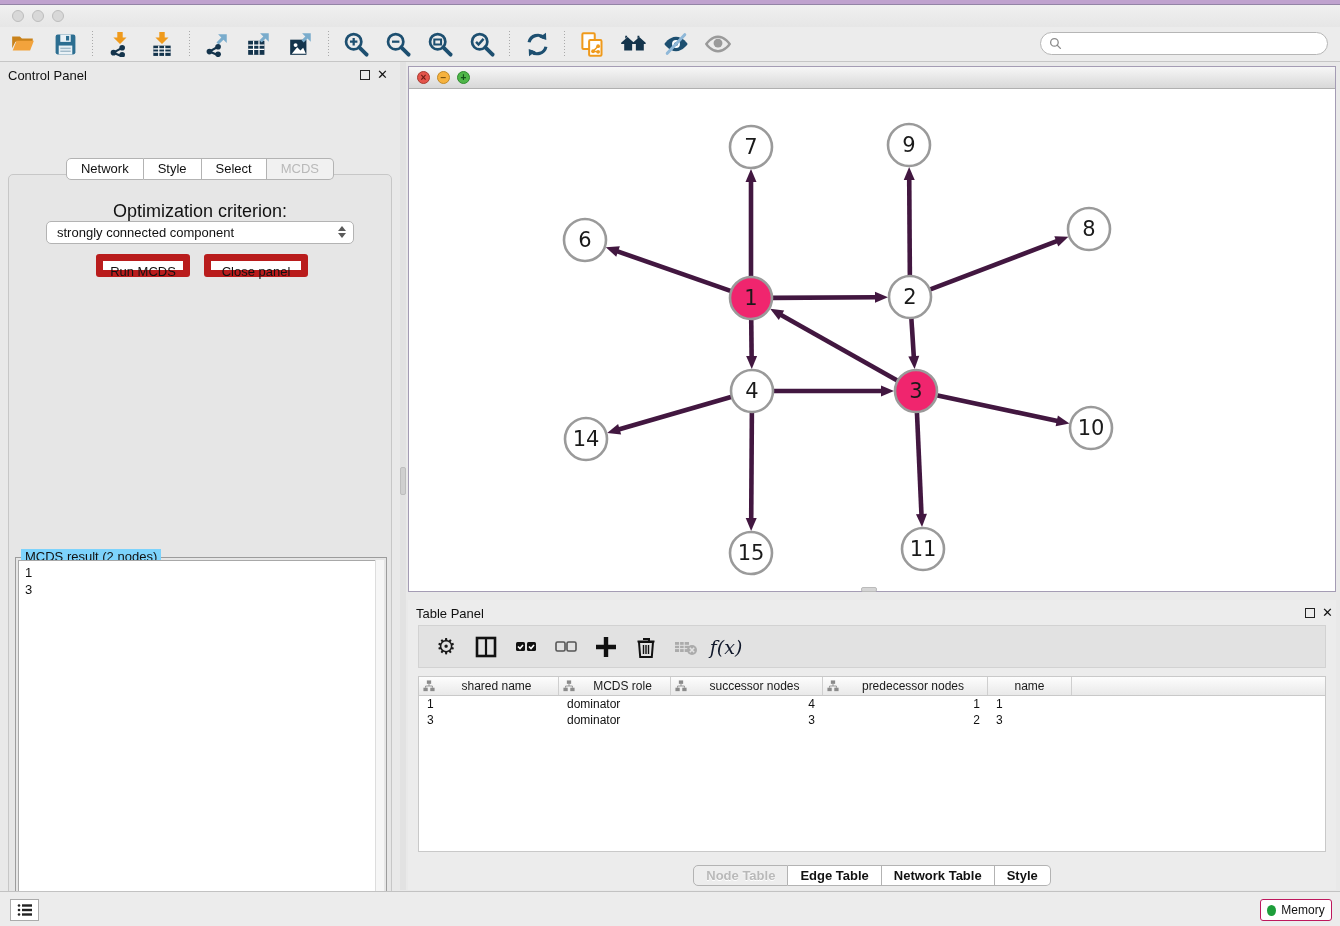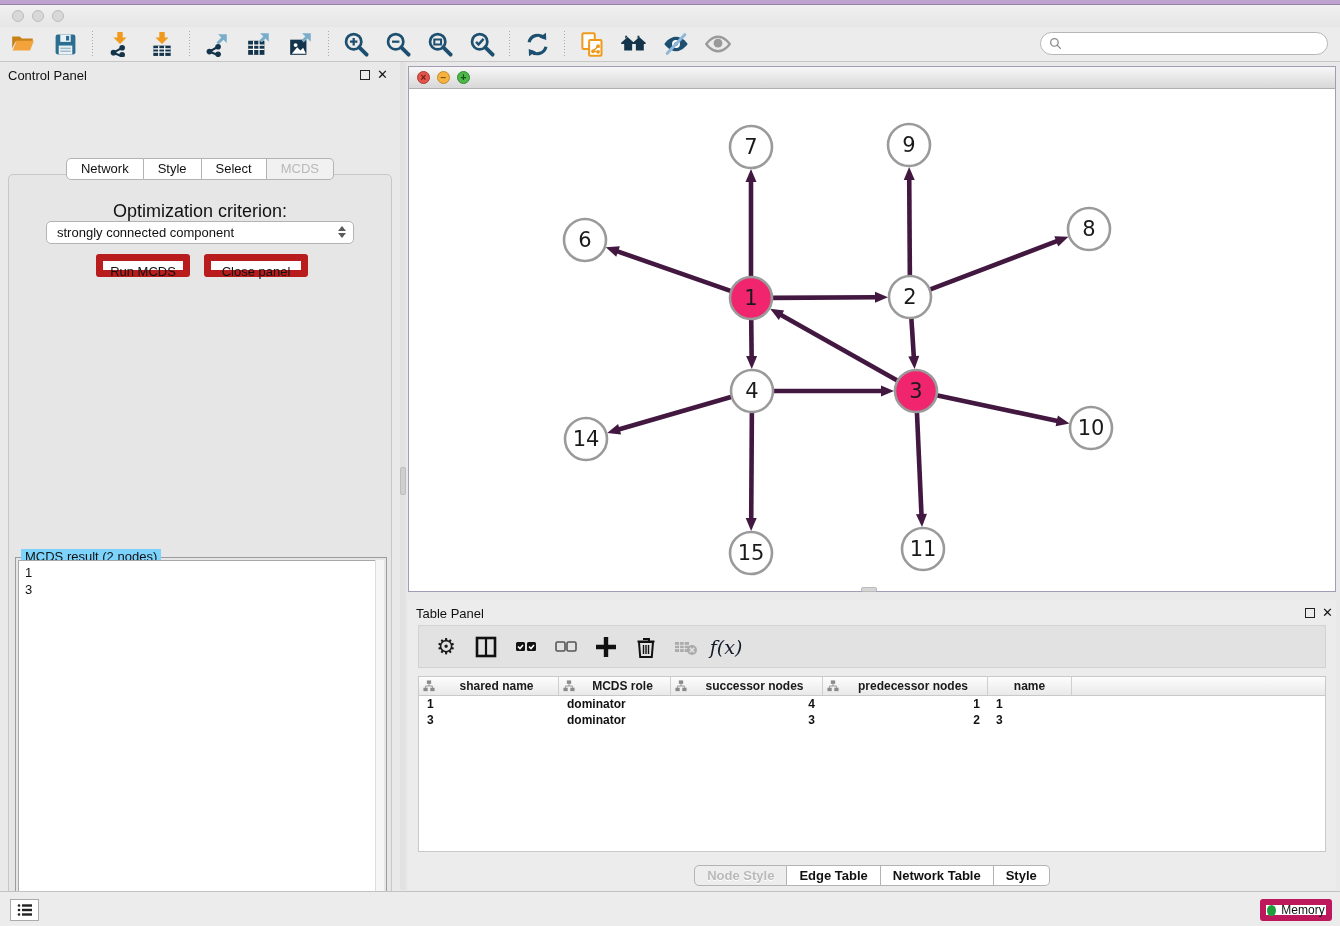--- a/index.html
+++ b/index.html
@@ -89,21 +89,21 @@
 
   
   .tpanel { position:absolute; left:408px; top:600px; width:928px; height:290px; background:#ececec; }
   .tp-toolbar { position:absolute; left:10px; top:25px; width:908px; height:43px;
     background:#e2e2e2; border:1px solid #d2d2d2; display:flex; align-items:center; padding-left:12px; }
   .tp-ic { width:30px; height:30px; margin-right:10px; display:flex; align-items:center; justify-content:center; }
   .gear-glyph { font-family:"DejaVu Sans",sans-serif; font-size:22px; color:#1a1a1a; }
   .fx-glyph { font-family:"DejaVu Serif",serif; font-style:italic; font-size:19px; color:#0f172a; }
 
   .ttable { position:absolute; left:10px; top:76px; width:908px; height:176px; background:#fff;
-    border:1px solid #c9c9c9;font-weight:bold; }
+    border:1px solid #c9c9c9; }
   .thead { display:flex; height:19px; background:linear-gradient(#fdfdfd,#e9e9e9);
     border-bottom:1px solid #c9c9c9; }
   .th { display:flex; align-items:center; border-right:1px solid #cfcfcf; font-size:12px;
     color:#1a1a1a; position:relative; }
   .th .th-label { flex:1; text-align:center; }
   .th svg { margin-left:4px; }
   .trow { display:flex; height:16px; font-size:12px; color:#111; }
   .td { padding:1px 8px 0 8px; overflow:hidden; }
   .td.num { text-align:right; }
 
@@ -113,21 +113,21 @@
   .tabbtn2:first-child { border-left:1px solid #b3b3b3; border-radius:5px 0 0 5px; }
   .tabbtn2:last-child { border-radius:0 5px 5px 0; }
   .tabbtn2.sel { background:#ededed; color:#b9b9b9; text-shadow:0 1px 0 #fff; }
 
   
   .statusbar { position:absolute; left:0; top:891px; width:1340px; height:35px;
     background:#ececec; border-top:1px solid #c2c2c2; }
   .list-btn { position:absolute; left:10px; top:7px; width:29px; height:22px; background:#fff;
     border:1px solid #ababab; display:flex; align-items:center; justify-content:center; }
   .mem-btn { position:absolute; right:8px; top:7px; width:72px; height:22px; background:#fff;
-    border:6px solid #be185d; border-radius:3px; display:flex; align-items:center;
+    border:1px solid #be185d; border-radius:3px; display:flex; align-items:center;
     justify-content:center; gap:5px; font-size:12px; color:#111; }
   .mem-dot { width:9px; height:11px; border-radius:50%; background:#1d9e3a; }
 </style>
 </head>
 <body>
 
 <div id="app">
 
   <div class="purple-strip"></div>
   <div class="titlebar">
@@ -486,21 +486,21 @@
       <div class="trow">
         <div class="td" style="width:140px">3</div>
         <div class="td" style="width:112px">dominator</div>
         <div class="td num" style="width:152px">3</div>
         <div class="td num" style="width:165px">2</div>
         <div class="td" style="width:84px">3</div>
       </div>
     </div>
 
     <div class="tabs-row tp-tabs" style="position:absolute; width:100%;">
-      <div class="tabbtn2 sel">Node Style</div>
+      <div class="tabbtn2 sel">Node Table</div>
       <div class="tabbtn2">Edge Table</div>
       <div class="tabbtn2">Network Table</div>
       <div class="tabbtn2">Style</div>
     </div>
   </div>
 
   <div class="statusbar">
     <div class="list-btn">
       <svg width="16" height="14" viewBox="0 0 16 14">
           <circle cx="2" cy="2.5" r="1.3" fill="#222"></circle>

